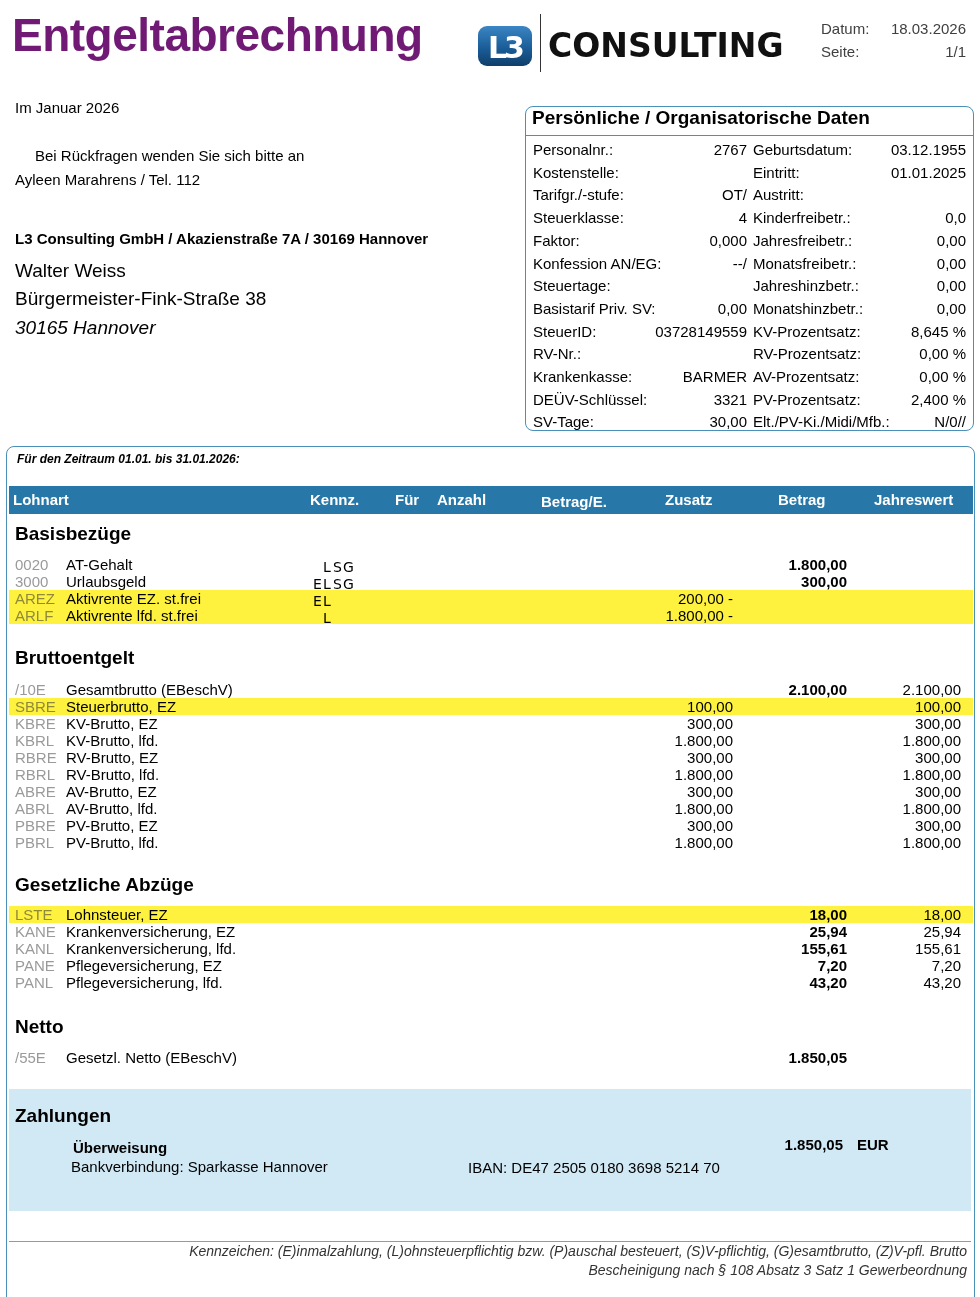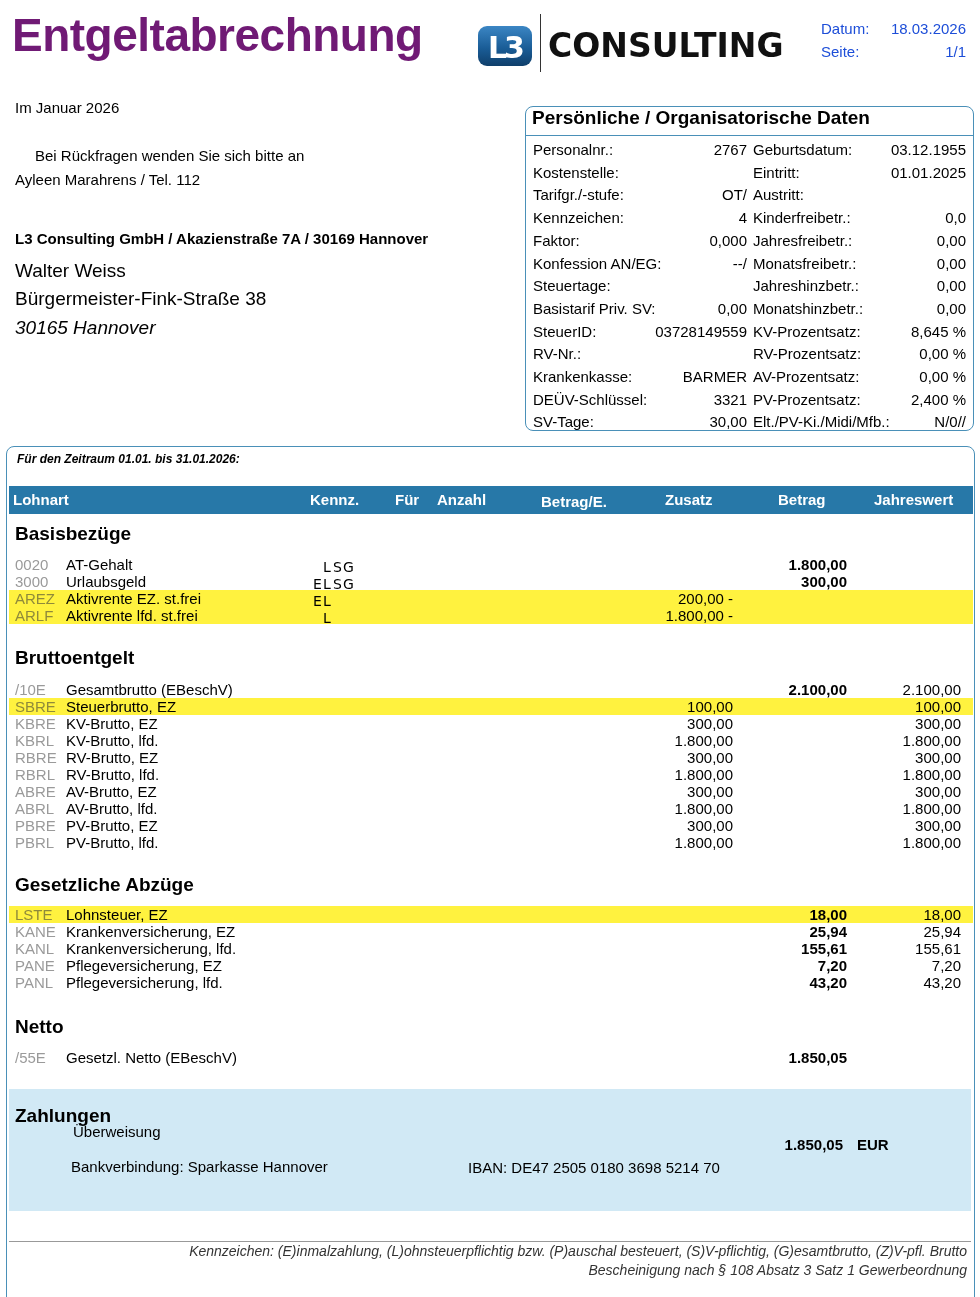--- a/index.html
+++ b/index.html
@@ -9,21 +9,21 @@
   .abs { position: absolute; }
 
   
   #doc-title { left: 12px; top: 8px; font-size: 46px; font-weight: bold; color: #701a75; letter-spacing: -0.5px; white-space: nowrap; }
   #logo { left: 478px; top: 12px; width: 310px; height: 60px; }
   #logo .l3box { position: absolute; left: 0; top: 14px; width: 54px; height: 40px; border-radius: 9px;
     background: linear-gradient(180deg, #3b86c4 0%, #1a5d97 55%, #0f3f6b 100%); }
   #logo .l3box span { position: absolute; left: 0; top: 4px; width: 54px; text-align: center; color: #fff; font-size: 30px; font-weight: bold; letter-spacing: -3px; font-family: "DejaVu Sans", sans-serif; }
   #logo .sep { position: absolute; left: 62px; top: 2px; width: 1px; height: 58px; background: #333; }
   #logo .word { position: absolute; left: 70px; top: 14px; font-family: "DejaVu Sans", sans-serif; font-weight: bold; font-size: 33px; letter-spacing: 0px; color: #111; }
-  .meta { font-size: 15px; color: #1d4ed8; white-space: nowrap; }
+  .meta { font-size: 15px; color: #404040; white-space: nowrap; }
   .meta .lbl { position: absolute; left: 0; }
   .meta .val { position: absolute; right: 0; }
 
   
   .addr { font-size: 15px; white-space: nowrap; }
   .addr-big { font-size: 19px; white-space: nowrap; }
 
   
   #pdata { left: 525px; top: 106px; width: 449px; height: 325px; border: 1px solid #4a90b8; border-radius: 8px; }
   #pdata .ptitle { position: absolute; left: 6px; top: 0px; font-size: 19px; font-weight: bold; }
@@ -107,21 +107,21 @@
         <span class="l2">Eintritt:</span>
         <span class="v2">01.01.2025</span>
       </div>
       <div class="prow" style="top: 79.4px;">
         <span class="l1">Tarifgr./-stufe:</span>
         <span class="v1">OT/</span>
         <span class="l2">Austritt:</span>
         <span class="v2"></span>
       </div>
       <div class="prow" style="top: 102.1px;">
-        <span class="l1">Kennzeichen:</span>
+        <span class="l1">Steuerklasse:</span>
         <span class="v1">4</span>
         <span class="l2">Kinderfreibetr.:</span>
         <span class="v2">0,0</span>
       </div>
       <div class="prow" style="top: 124.8px;">
         <span class="l1">Faktor:</span>
         <span class="v1">0,000</span>
         <span class="l2">Jahresfreibetr.:</span>
         <span class="v2">0,00</span>
       </div>
@@ -365,21 +365,21 @@
       <span class="code">/55E</span>
       <span class="name">Gesetzl. Netto (EBeschV)</span>
       <span class="zusatz"></span>
       <span class="betrag">1.850,05</span>
       <span class="jahr"></span>
     </div>
   </div>
 
 <div id="pay" class="abs">
   <div class="ptl">Zahlungen</div>
-  <div class="t" style="left:64px; top:34px;">Überweisung</div>
+  <div class="t" style="left:64px; top:50px;font-weight:bold;">Überweisung</div>
   <div class="t" style="left:62px; top:69px;text-align:right;">Bankverbindung: Sparkasse Hannover</div>
   <div class="t" style="left:459px; top:70px;">IBAN: DE47 2505 0180 3698 5214 70</div>
   <div class="t" style="right:128px; top:47px; font-weight:bold;">1.850,05</div>
   <div class="t" style="left:848px; top:47px; font-weight:bold;">EUR</div>
 </div>
 
 <div id="footline" class="abs"></div>
 <div class="foot" style="top:1243px;">Kennzeichen: (E)inmalzahlung, (L)ohnsteuerpflichtig bzw. (P)auschal besteuert, (S)V-pflichtig, (G)esamtbrutto, (Z)V-pfl. Brutto</div>
 <div class="foot" style="top:1262px;">Bescheinigung nach § 108 Absatz 3 Satz 1 Gewerbeordnung</div>
 

